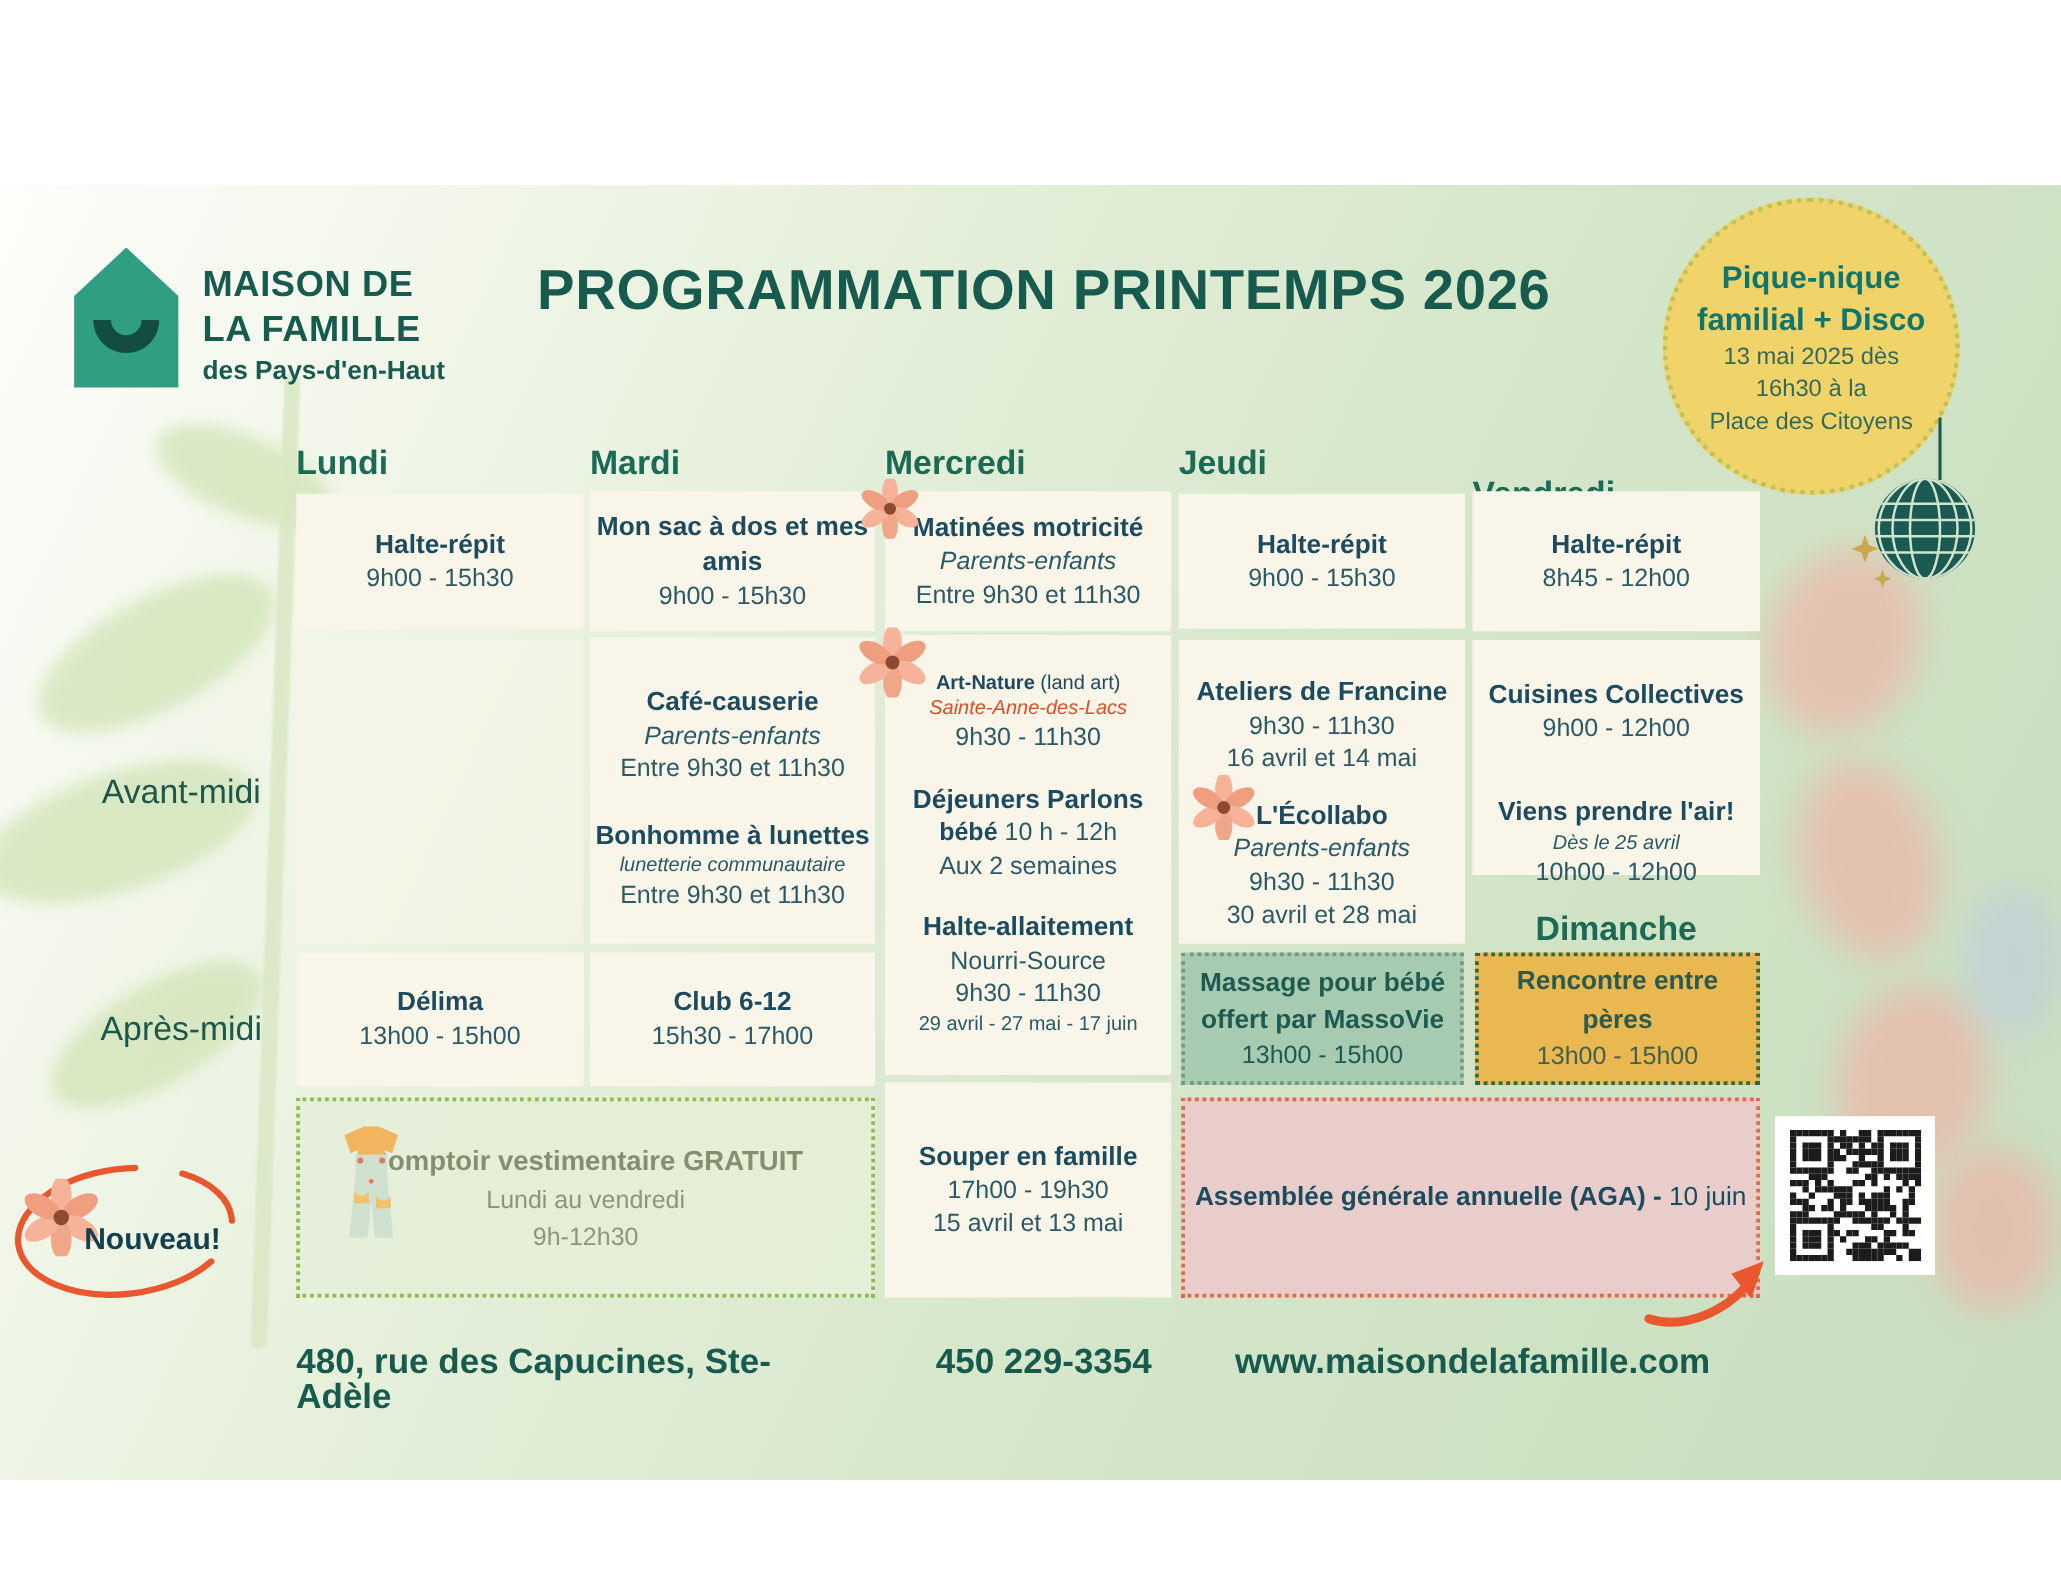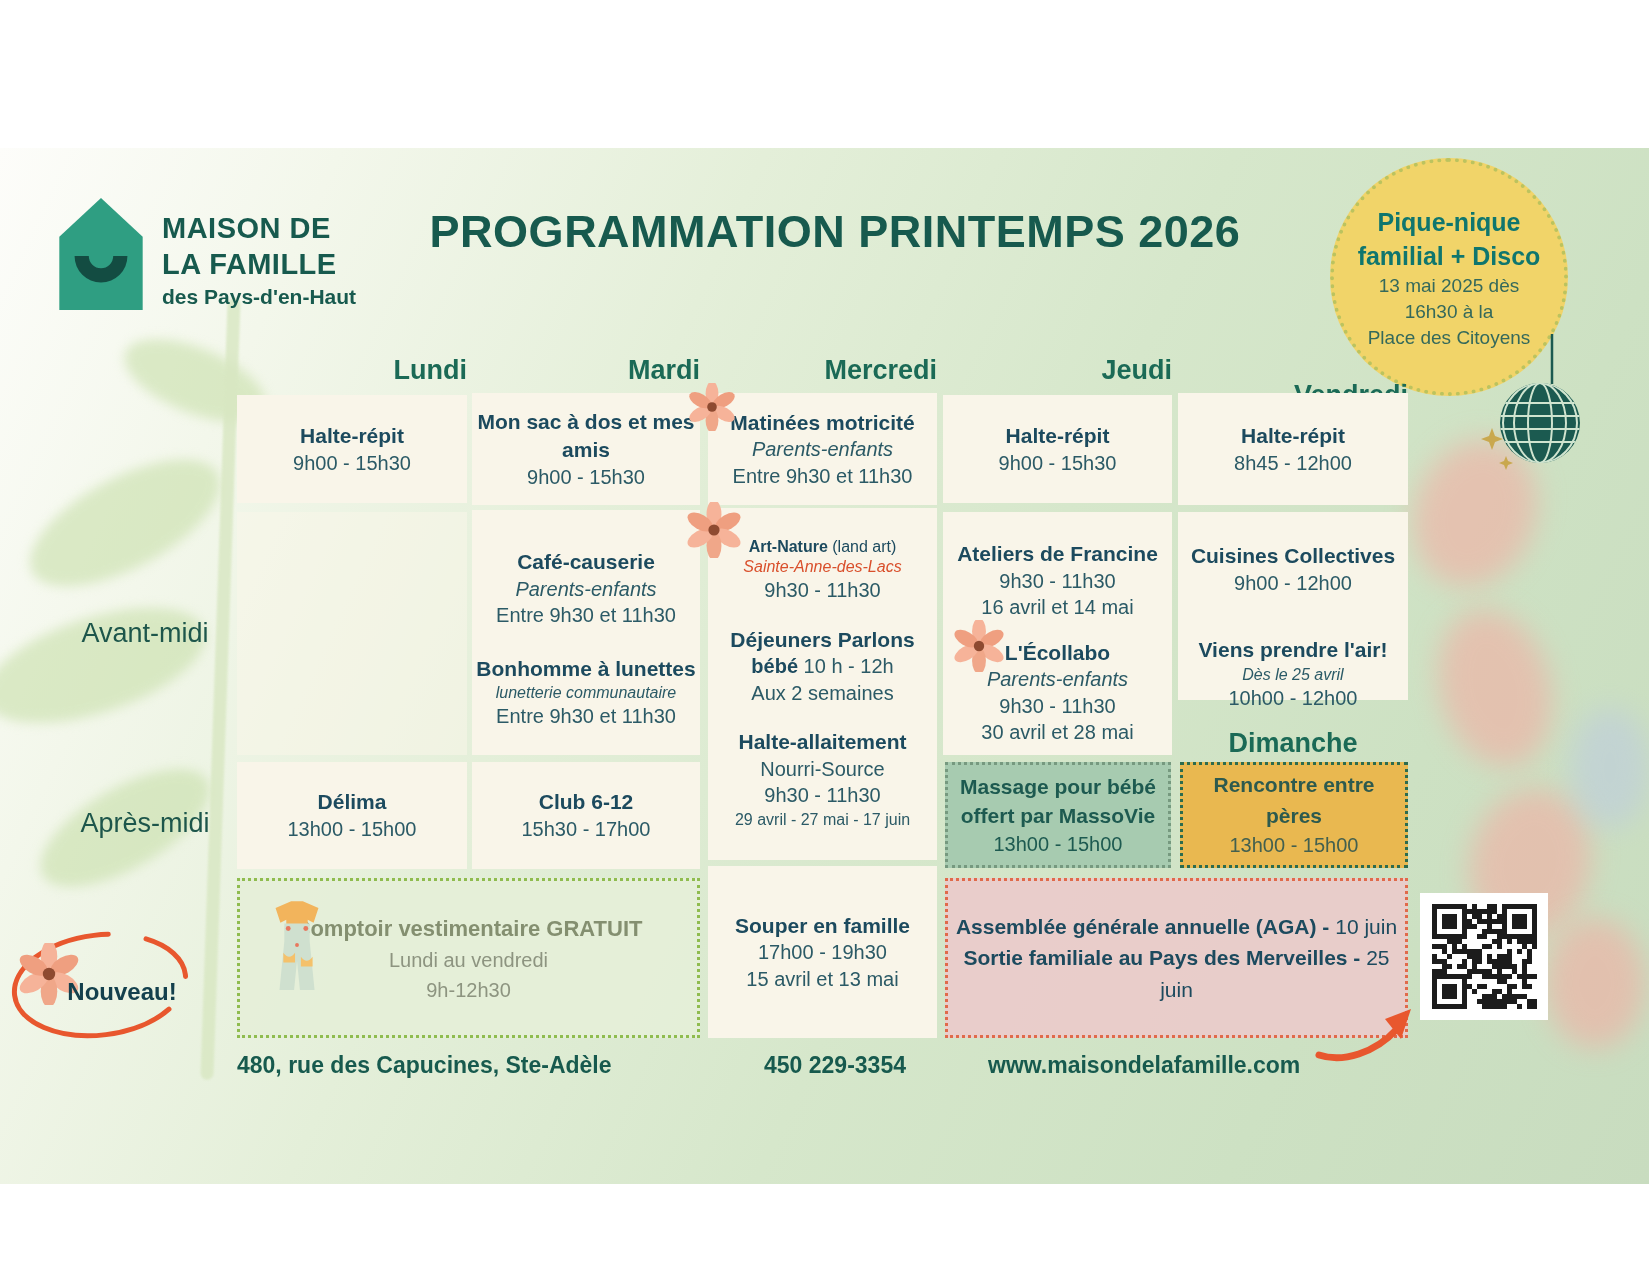--- a/index.html
+++ b/index.html
@@ -27,21 +27,21 @@
     font-size:45px;font-weight:800;color:var(--teal,#175a4e);letter-spacing:.5px;}
   .page-subtitle{position:absolute;left:400px;top:126px;width:870px;text-align:center;
     font-size:21px;font-weight:700;color:#1e6152;}
   
   .event-badge{position:absolute;left:1330px;top:10px;width:238px;height:238px;border-radius:50%;
     background:var(--badge-yellow,#f1d469);border:4px dotted #bcc35e;box-sizing:border-box;
     display:flex;flex-direction:column;align-items:center;justify-content:center;text-align:center;padding-top:2px;}
   .event-badge .bt{font-size:25px;font-weight:700;color:#0f766e;line-height:1.35;}
   .event-badge .bd{font-size:19px;font-weight:500;color:#34695b;line-height:1.35;}
   
-  .day-header{position:absolute;top:205px;height:34px;text-align:right;font-size:27px;font-weight:600;
+  .day-header{position:absolute;top:205px;height:34px;text-align:left;font-size:27px;font-weight:600;
     color:var(--day-header,#1b6a56);line-height:34px;}
   .row-label{position:absolute;left:60px;width:170px;text-align:center;font-size:27px;font-weight:500;color:#1d564b;}
   .sunday-header{position:absolute;left:1178px;top:580px;width:230px;text-align:center;
     font-size:27px;font-weight:600;color:var(--day-header,#1b6a56);}
   
   .cell{position:absolute;background:var(--cream,#f9f5e9);box-sizing:border-box;
     display:flex;flex-direction:column;align-items:center;justify-content:center;text-align:center;}
   .cell.topalign{justify-content:flex-start;}
   .cell .grp{margin-bottom:20px;}
   .cell .grp:last-child{margin-bottom:0;}
@@ -60,21 +60,21 @@
   .box-massage .m2{font-size:20px;font-weight:500;color:#1d5a50;line-height:1.4;}
   .box-fathers{background:var(--box-yellow,#e9b850);border:3px dotted #2c6b4e;}
   .box-fathers .f1{font-size:21px;font-weight:700;color:#2d5a4e;line-height:1.45;}
   .box-fathers .f2{font-size:20px;font-weight:500;color:#43604f;line-height:1.45;}
   .box-clothing{background:rgba(229,239,216,.92);border:3px dotted #8fbc4f;}
   .box-clothing .c1{font-size:22px;font-weight:700;color:#848f70;line-height:1.5;}
   .box-clothing .c2{font-size:20px;font-weight:500;color:#8d9480;line-height:1.5;}
   .box-aga{background:rgba(236,201,203,.88);border:3px dotted #e06a4a;}
   .box-aga .a{font-size:21px;color:var(--title-navy,#1c4a5e);line-height:1.5;}
   
-  .footer-text{position:absolute;top:903px;font-size:23px;font-weight:700;color:#175a4e;line-height:28px;}
+  .footer-text{position:absolute;top:927px;font-size:28px;font-weight:700;color:#175a4e;line-height:28px;}
   
   .qr-card{position:absolute;left:1420px;top:745px;width:128px;height:127px;background:#ffffff;
     display:flex;align-items:center;justify-content:center;}
   
   .new-label{position:absolute;left:52px;top:830px;width:140px;text-align:center;
     font-size:24px;font-weight:700;color:#14404d;}
   .flower{position:absolute;}
 </style>
 </head>
 <body>
@@ -285,21 +285,20 @@
   </div>
 
   <div class="cell" style="left:708px;top:718px;width:229px;height:172px;">
     <div class="t">Souper en famille</div>
     <div class="r">17h00 - 19h30</div>
     <div class="r">15 avril et 13 mai</div>
   </div>
 
   <div class="box box-aga" style="left:945px;top:730px;width:463px;height:160px;">
     <div class="a"><span class="tb">Assemblée générale annuelle (AGA) - </span><span>10 juin</span></div>
-    <div class="a"><span class="tb">Sortie familiale au Pays des Merveilles - </span><span>25 juin</span></div>
   </div>
 
   <div class="qr-card">
     <svg id="qr-code" width="105" height="105" viewBox="0 0 105 105">
         <rect x="0" y="0" width="5" height="5" fill="#1c1c1c"></rect>
         <rect x="5" y="0" width="5" height="5" fill="#1c1c1c"></rect>
         <rect x="10" y="0" width="5" height="5" fill="#1c1c1c"></rect>
         <rect x="15" y="0" width="5" height="5" fill="#1c1c1c"></rect>
         <rect x="20" y="0" width="5" height="5" fill="#1c1c1c"></rect>
         <rect x="25" y="0" width="5" height="5" fill="#1c1c1c"></rect>

